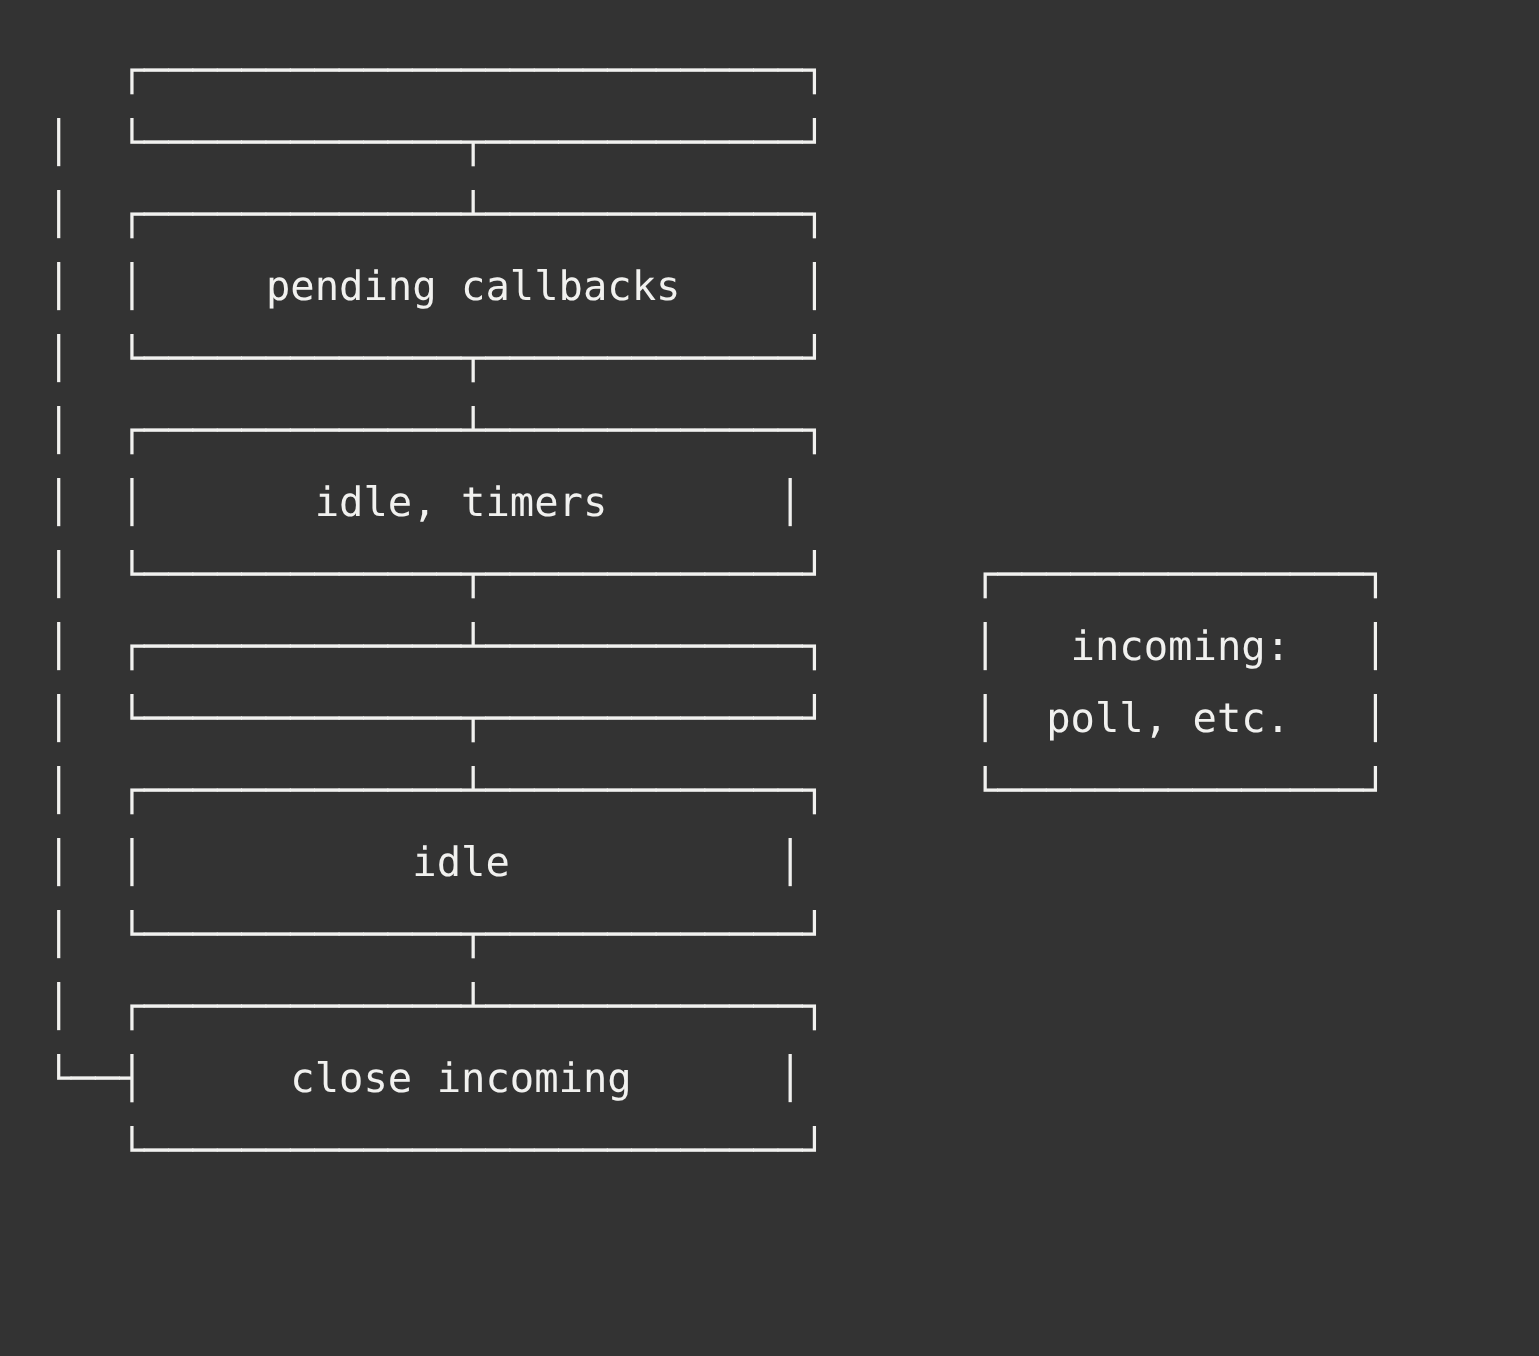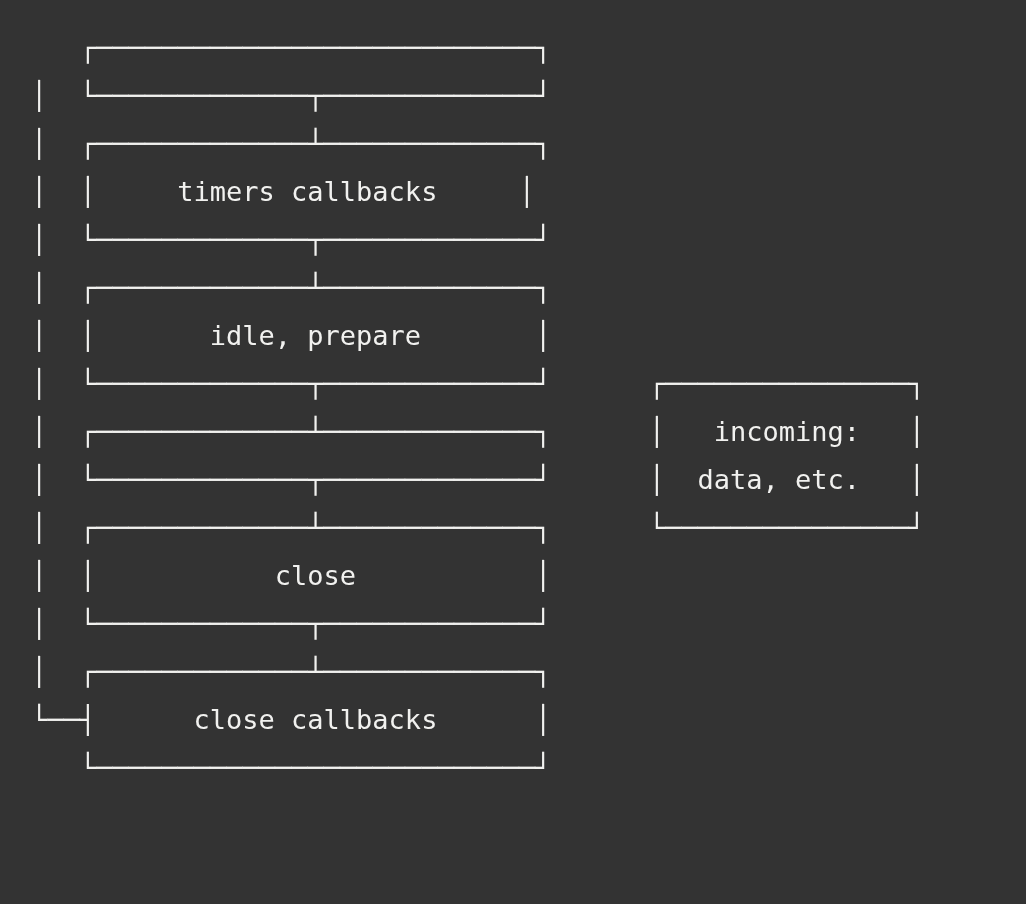--- a/index.html
+++ b/index.html
@@ -44,27 +44,27 @@
     white-space: pre;
   }
 </style>
 </head>
 <body>
 
 <div id="diagram-canvas">
   <pre class="ascii-art" id="ascii-art"><span class="ascii-line">   ┌───────────────────────────┐
 </span><span class="ascii-line">│  └─────────────┬─────────────┘
 </span><span class="ascii-line">│  ┌─────────────┴─────────────┐
-</span><span class="ascii-line">│  │     timers callbacks     │
+</span><span class="ascii-line">│  │     pending callbacks     │
 </span><span class="ascii-line">│  └─────────────┬─────────────┘
 </span><span class="ascii-line">│  ┌─────────────┴─────────────┐
-</span><span class="ascii-line">│  │       idle, prepare       │
+</span><span class="ascii-line">│  │       idle, timers       │
 </span><span class="ascii-line">│  └─────────────┬─────────────┘      ┌───────────────┐
 </span><span class="ascii-line">│  ┌─────────────┴─────────────┐      │   incoming:   │
-</span><span class="ascii-line">│  └─────────────┬─────────────┘      │  data, etc.   │
+</span><span class="ascii-line">│  └─────────────┬─────────────┘      │  poll, etc.   │
 </span><span class="ascii-line">│  ┌─────────────┴─────────────┐      └───────────────┘
-</span><span class="ascii-line">│  │           close           │
+</span><span class="ascii-line">│  │           idle           │
 </span><span class="ascii-line">│  └─────────────┬─────────────┘
 </span><span class="ascii-line">│  ┌─────────────┴─────────────┐
-</span><span class="ascii-line">└──┤      close callbacks      │
+</span><span class="ascii-line">└──┤      close incoming      │
 </span><span class="ascii-line">   └───────────────────────────┘
 </span></pre>
 </div>
 
 </body></html>

